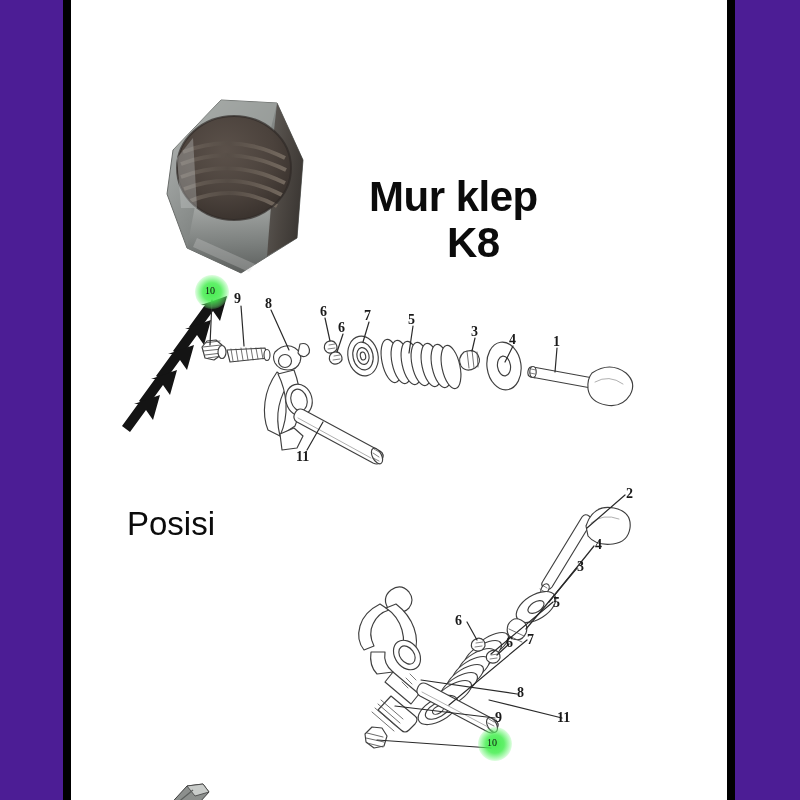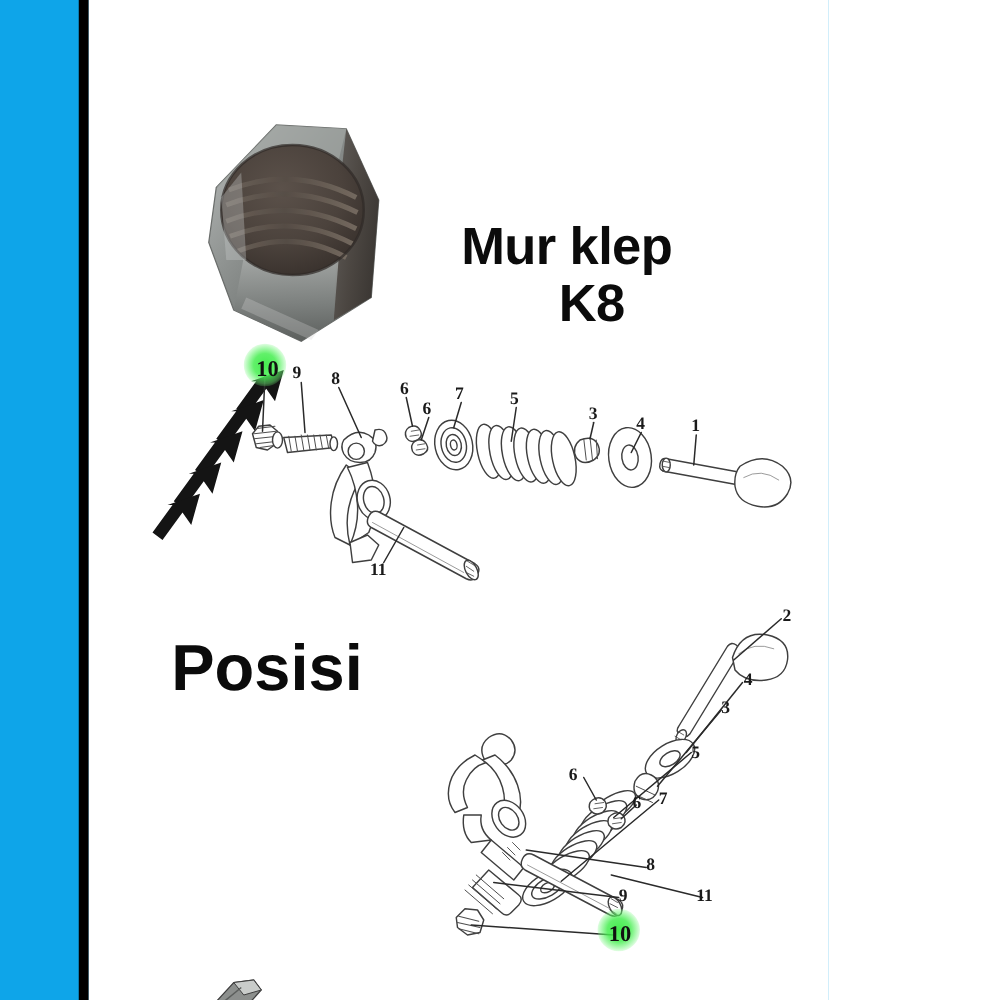--- a/index.html
+++ b/index.html
@@ -1,60 +1,60 @@
 <!DOCTYPE html>
 <html><head>
 <meta charset="utf-8">
 <title>Mur klep K8</title>
 <style>
   html,body{margin:0;padding:0;background:#ffffff;}
   body{font-family:"Liberation Sans", sans-serif;}
   .stage{
-    position:relative;width:663px;height:800px;overflow:hidden;
-    background:#0ea5e9;
+    position:relative;width:800px;height:800px;overflow:hidden;
+    background:#4c1d95;
   }
   
   .frame-bar{position:absolute;top:0;bottom:0;width:8px;background:#000000;}
   .frame-bar.left{left:63px;}
   .frame-bar.right{left:727px;}
   .canvas{
     position:absolute;left:71px;top:0;width:656px;height:800px;
     background:#ffffff;overflow:hidden;
   }
   
   .nut-photo{position:absolute;left:66px;top:88px;width:196px;height:192px;}
   
   .headline{
     position:absolute;color:#0b0b0b;font-weight:bold;
     font-family:"Liberation Sans", sans-serif;
     letter-spacing:-0.5px;line-height:1.0;white-space:nowrap;
   }
   .headline.l1{left:298px;top:176px;font-size:42px;}
   .headline.l2{left:376px;top:222px;font-size:42px;}
   .posisi{
-    position:absolute;left:66px;top:505px;font-size:52px;font-weight:bold;
+    position:absolute;left:56px;top:505px;font-size:33px;font-weight:normal;
     color:#0b0b0b;letter-spacing:0px;white-space:nowrap;
   }
   
   .diagram{position:absolute;left:0;top:0;width:656px;height:800px;}
   .diagram svg{display:block;}
   .callout{
     position:absolute;font-size:14px;font-weight:bold;color:#1a1a1a;
     font-family:"Liberation Serif", serif;line-height:1;
   }
   .glow{
     position:absolute;width:34px;height:34px;border-radius:50%;
     background:radial-gradient(circle at 50% 50%,
       rgba(60,235,70,0.95) 0%,
       rgba(70,238,80,0.85) 38%,
       rgba(110,245,118,0.45) 62%,
       rgba(150,250,155,0.0) 78%);
   }
   .glow-label{
-    position:absolute;font-size:18px;font-weight:bold;color:#111;
+    position:absolute;font-size:10px;font-weight:normal;color:#111;
     font-family:"Liberation Serif", serif;
   }
 </style>
 </head>
 <body>
 
 <div class="stage">
 
   <div class="frame-bar left"></div>
   <div class="frame-bar right"></div>

